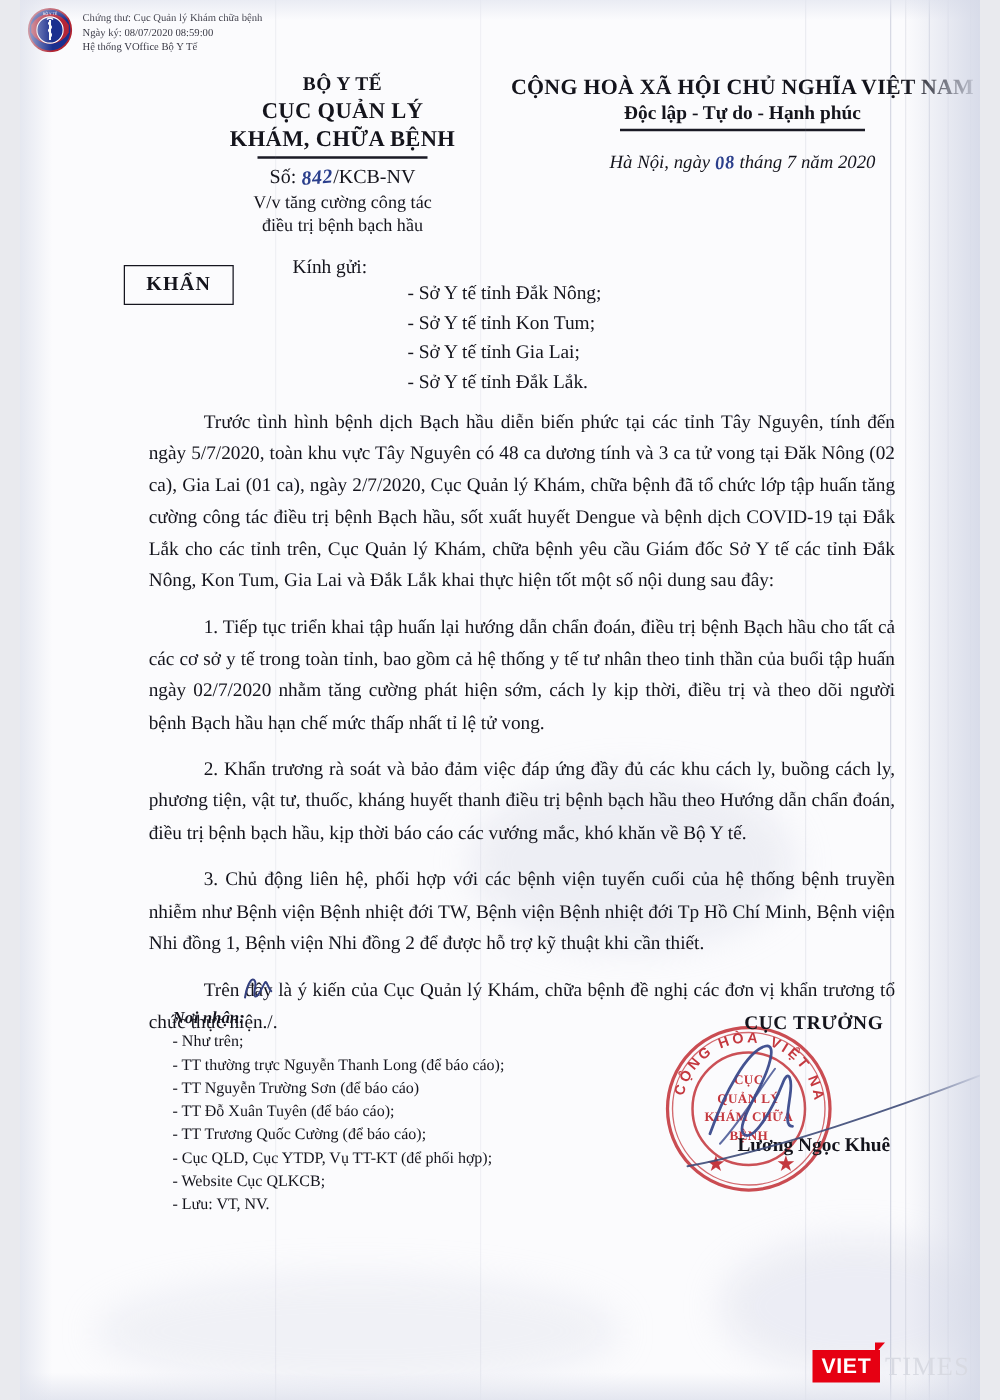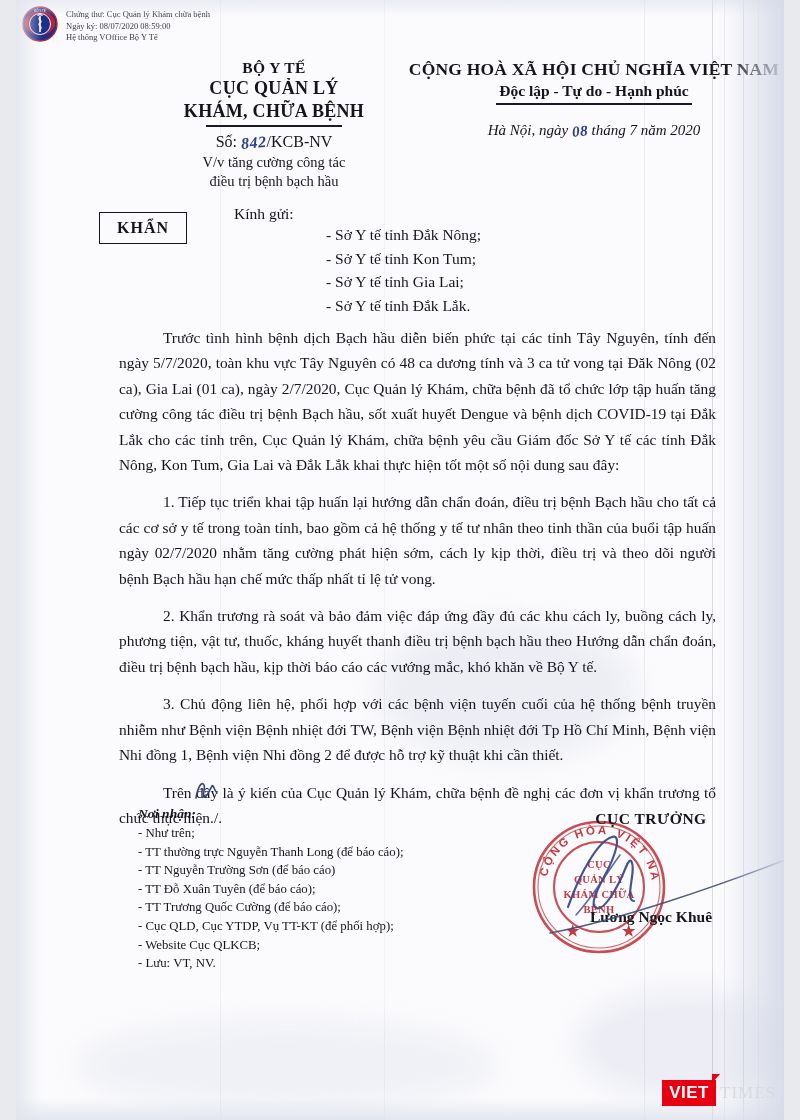--- a/index.html
+++ b/index.html
@@ -311,21 +311,21 @@
     position: absolute;
     right: -4px;
     top: -6px;
     width: 0;
     height: 0;
     border-left: 8px solid #e60012;
     border-bottom: 9px solid transparent;
   }
   .wm-times {
     font-family: "Liberation Serif", serif;
-    font-size: 17px;
+    font-size: 21px;
     letter-spacing: 1px;
     color: #d8dae2;
     margin-left: 4px;
   }
 </style>
 </head>
 <body>
 
 <div class="page">
 

